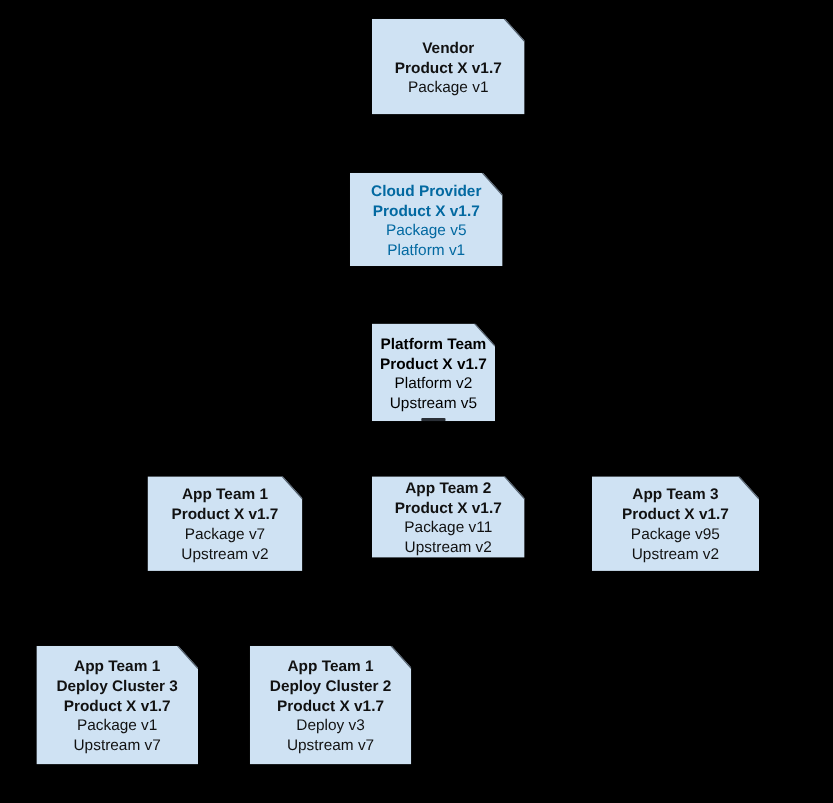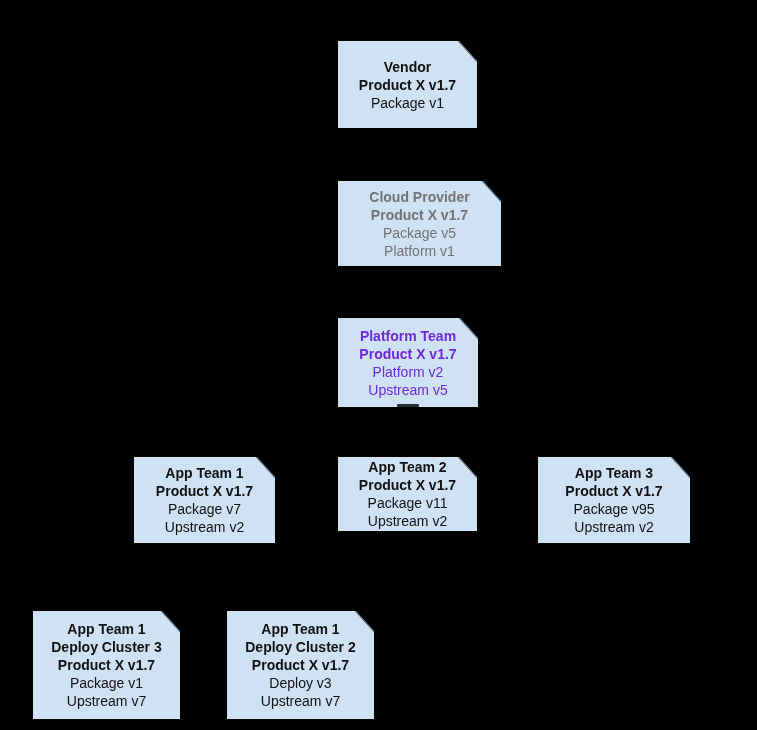--- a/index.html
+++ b/index.html
@@ -21,21 +21,20 @@
     background: #cfe2f3;
     clip-path: polygon(0 0, calc(100% - 18px) 0, 100% 20px, 100% 100%, 0 100%);
     display: flex;
     flex-direction: column;
     align-items: center;
     justify-content: center;
     color: #111;
     font-size: 14px;
     line-height: 18px;
     overflow: hidden;
-    margin-top: 24px;
   }
   .note .fold-edge {
     position: absolute;
     top: 9px;
     right: -5px;
     width: 28px;
     height: 2px;
     background: #4d5966;
     transform: rotate(48deg);
   }
@@ -55,28 +54,28 @@
 </head>
 <body>
 
 <div id="stage" style="background: rgb(0, 0, 0);">
     <div class="note" style="left: 338px; top: 17px; width: 139px; height: 87px; background: rgb(207, 226, 243); color: rgb(17, 17, 17);">
     <span class="fold-edge" style="background: rgb(77, 89, 102);"></span>
   <span class="line bold">Vendor</span>
       <span class="line bold">Product X v1.7</span>
       <span class="line">Package v1</span>
     </div>
-    <div class="note" style="left: 338px; top: 157px; width: 163px; height: 85px; background: rgb(207, 226, 243); color: #737373;">
+    <div class="note" style="left: 318px; top: 157px; width: 139px; height: 85px; background: rgb(207, 226, 243); color: #0369a1;">
     <span class="fold-edge" style="background: rgb(77, 89, 102);"></span>
   <span class="line bold">Cloud Provider</span>
       <span class="line bold">Product X v1.7</span>
       <span class="line">Package v5</span>
       <span class="line">Platform v1</span>
     </div>
-    <div class="note" style="left: 338px; top: 294px; width: 140px; height: 89px; background: rgb(207, 226, 243); color: #6d28d9;">
+    <div class="note" style="left: 338px; top: 294px; width: 112px; height: 89px; background: rgb(207, 226, 243); color: #000000;">
     <span class="fold-edge" style="background: rgb(77, 89, 102);"></span>
   <span class="line bold">Platform Team</span>
       <span class="line bold">Product X v1.7</span>
       <span class="line">Platform v2</span>
       <span class="line">Upstream v5</span>
       <span class="clipped-fragment"></span>
     </div>
     <div class="note" style="left: 134px; top: 433px; width: 141px; height: 86px; background: rgb(207, 226, 243); color: rgb(17, 17, 17);">
     <span class="fold-edge" style="background: rgb(77, 89, 102);"></span>
   <span class="line bold">App Team 1</span>

